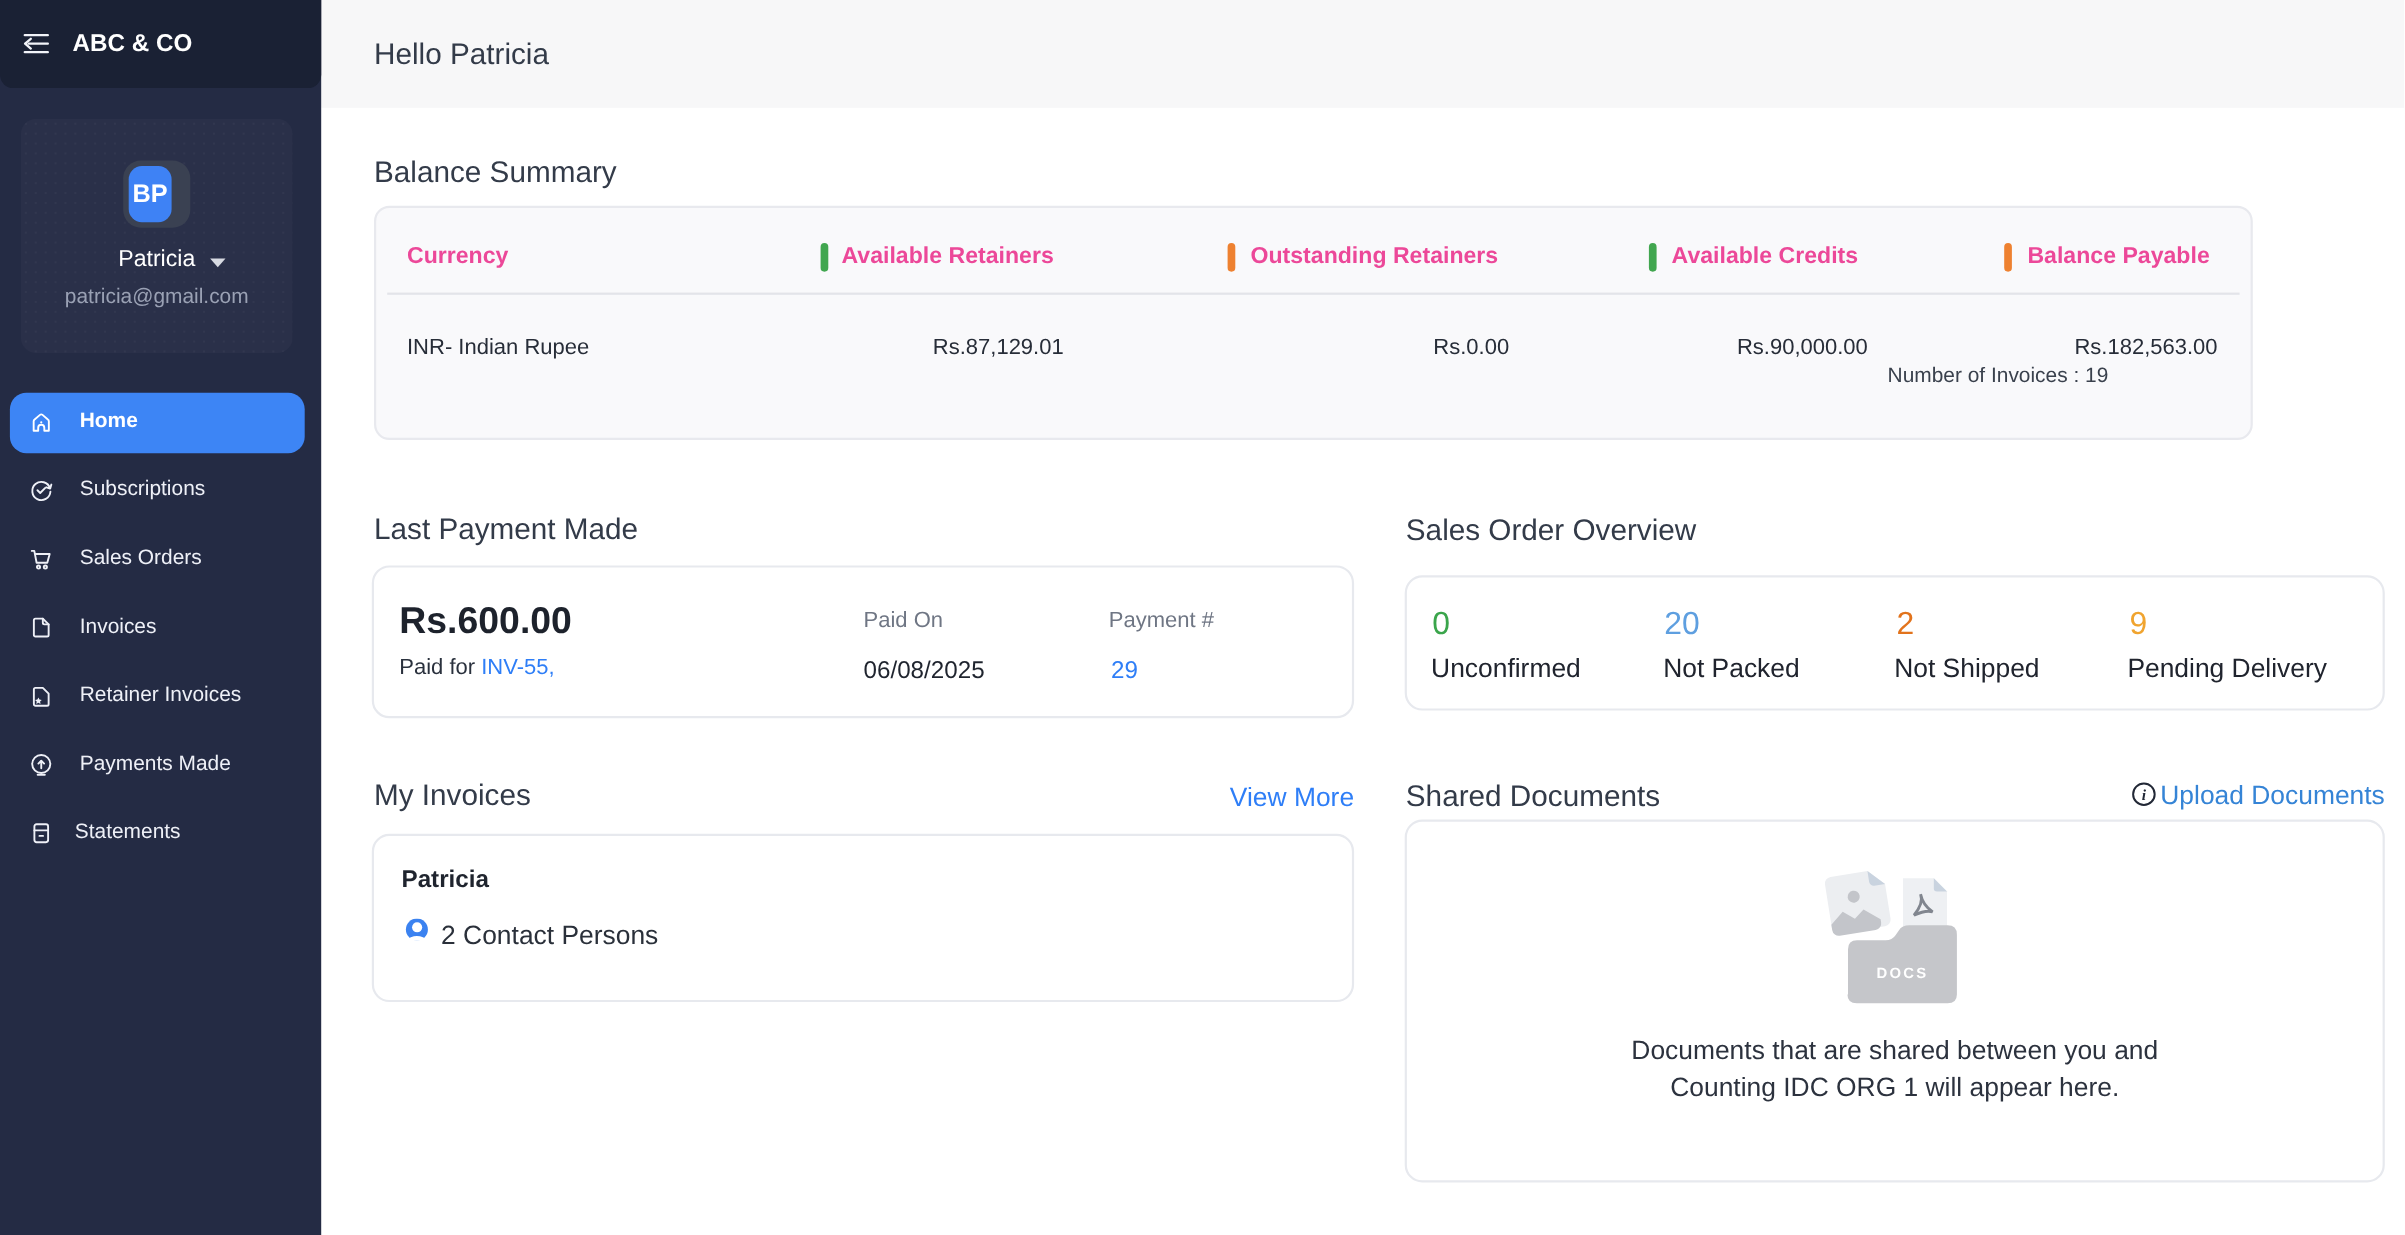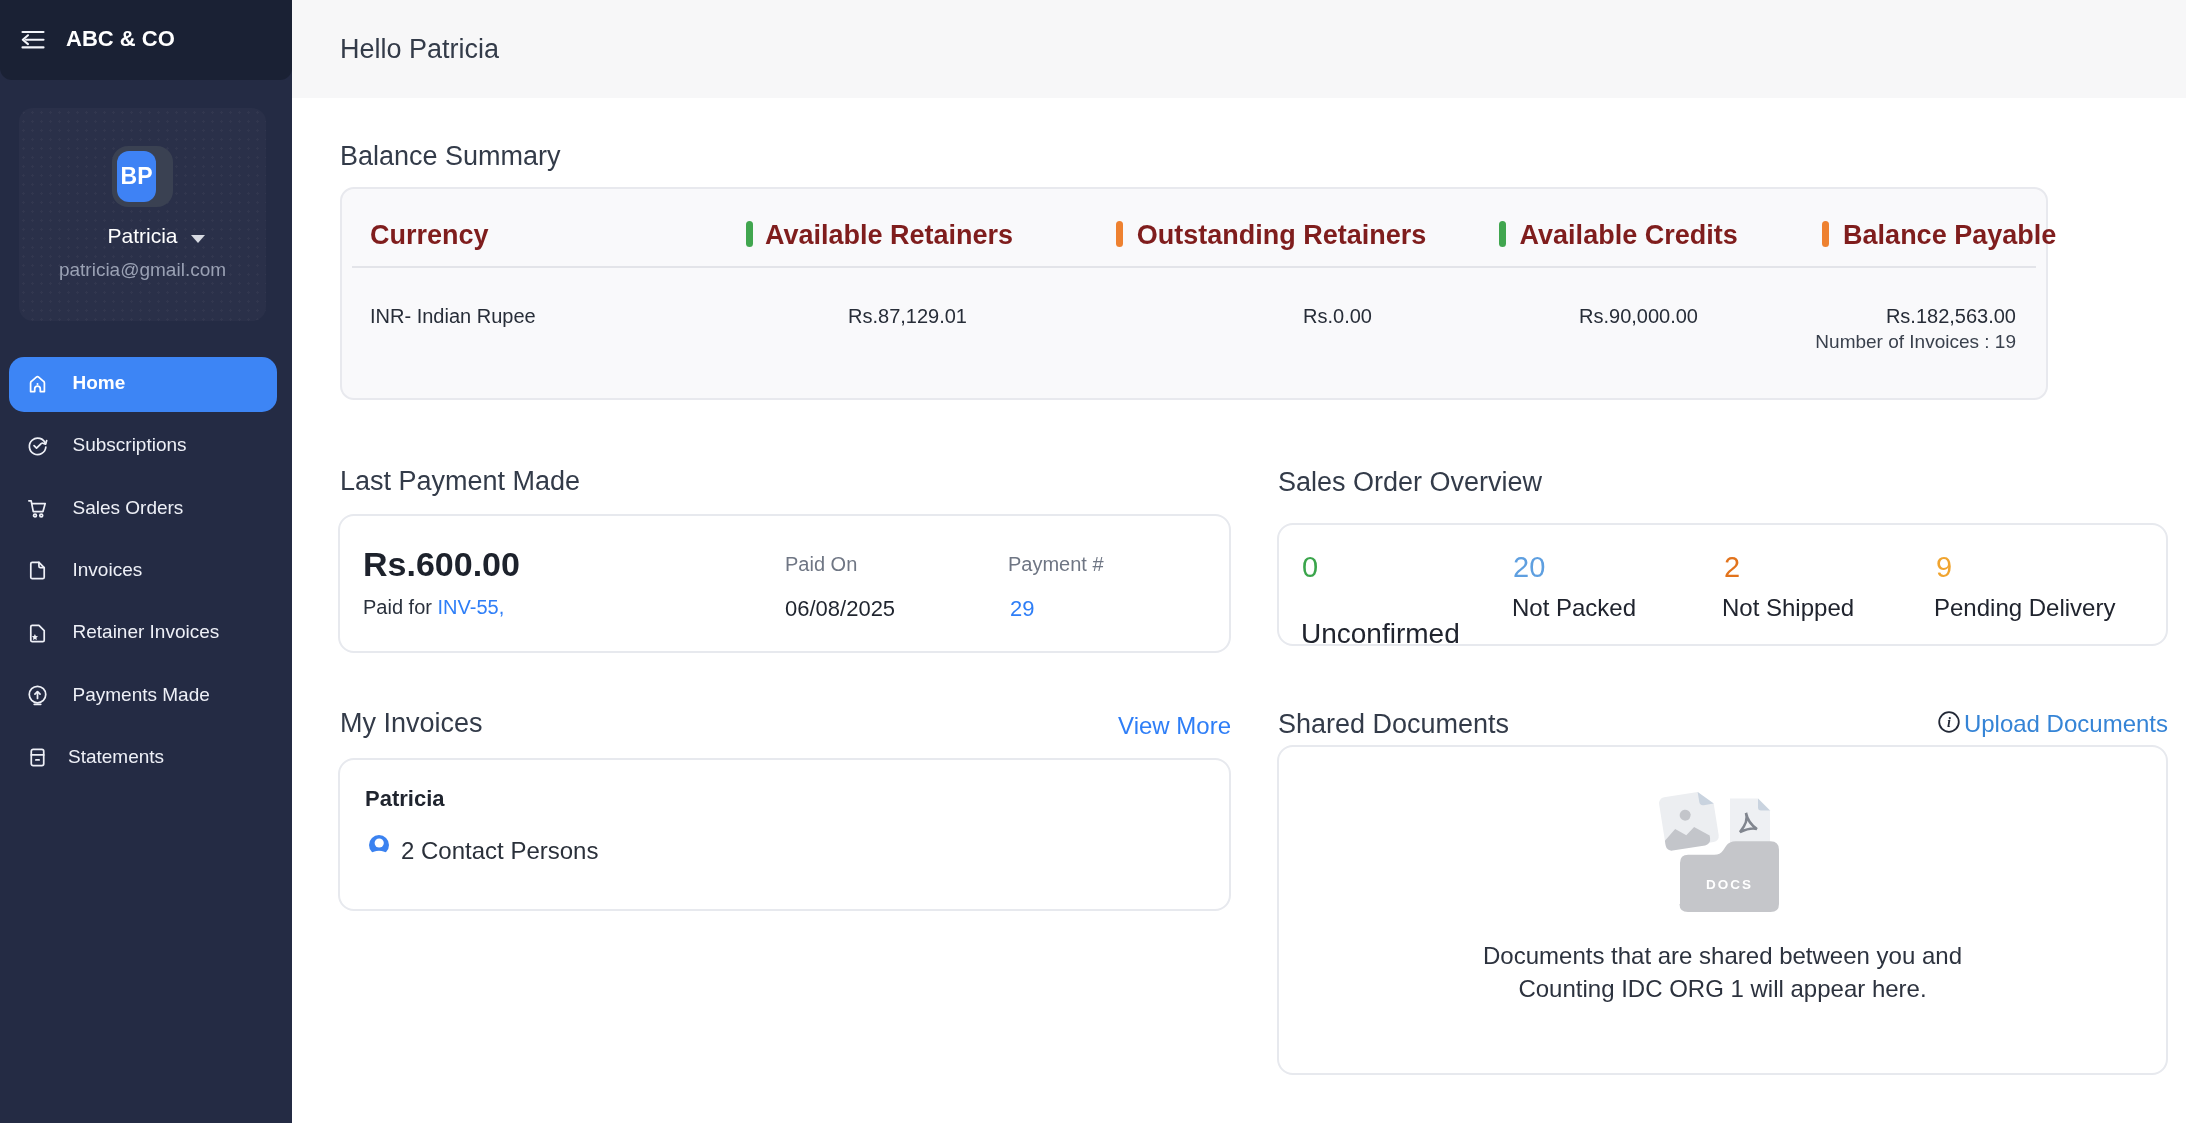--- a/index.html
+++ b/index.html
@@ -1,21 +1,21 @@
 <!DOCTYPE html>
 <html><head>
 <meta charset="utf-8">
 <style>
   * { margin:0; padding:0; box-sizing:border-box; }
   html,body { width:2186px; height:1123px; background:#fff; font-family:"Liberation Sans", sans-serif; }
   #app { position:relative; width:2186px; height:1123px; overflow:hidden; background:#fff; }
   .abs { position:absolute; }
   .card { position:absolute; background:#fff; border:2px solid #e7e9ee; border-radius:16px; }
   .hdg { position:absolute; font-size:27px; color:#333b49; line-height:1; white-space:nowrap; }
-  .thead { position:absolute; font-size:27px; font-weight:bold; color:#7f1d1d; line-height:1; white-space:nowrap; }
+  .thead { position:absolute; font-size:21px; font-weight:bold; color:#ec4899; line-height:1; white-space:nowrap; }
   .tval { position:absolute; font-size:20px; color:#272d38; line-height:1; white-space:nowrap; }
   .bar { position:absolute; width:7px; height:26px; border-radius:4px; }
   .link { color:#2e7ef7; text-decoration:none; }
   .navtxt { position:absolute; font-size:19px; color:#eef0f7; line-height:1; white-space:nowrap; }
 </style>
 </head>
 <body>
 <div id="app">
 
   <div class="abs" style="left:292px; top:0; width:1894px; height:98px; background:#f7f7f8;"></div>
@@ -33,35 +33,35 @@
   <div class="bar" style="left:1499px; top:221px; background:#41a64f;"></div>
   <div class="thead" style="left:1519.6px; top:221.5px;">Available Credits</div>
   <div class="bar" style="left:1821.6px; top:221px; background:#ee8130;"></div>
   <div class="thead" style="left:1843.1px; top:221.5px;">Balance Payable</div>
 
   <div class="tval" style="left:370px; top:306.1px;">INR- Indian Rupee</div>
   <div class="tval" style="left:667px; top:306.1px; width:300px; text-align:right;">Rs.87,129.01</div>
   <div class="tval" style="left:1072px; top:306.1px; width:300px; text-align:right;">Rs.0.00</div>
   <div class="tval" style="left:1398px; top:306.1px; width:300px; text-align:right;">Rs.90,000.00</div>
   <div class="tval" style="left:1716px; top:306.1px; width:300px; text-align:right;">Rs.182,563.00</div>
-  <div class="abs" style="left:1716px; top:331.9px; width:300px; font-size:19px; color:#3a414d; line-height:1; text-align:right; white-space:nowrap;">Number of Invoices : 19</div>
+  <div class="abs" style="left:1716px; top:331.9px; width:300px; font-size:19px; color:#3a414d; line-height:1; white-space:nowrap;">Number of Invoices : 19</div>
 
   <div class="hdg" style="left:340px; top:468.1px;">Last Payment Made</div>
   <div class="card" style="left:338px; top:514px; width:893px; height:139px;"></div>
   <div class="abs" style="left:363px; top:547.4px; font-size:34px; font-weight:bold; color:#1d222c; line-height:1;">Rs.600.00</div>
   <div class="abs" style="left:363px; top:597.3px; font-size:20px; color:#2a313d; line-height:1;">Paid for <span class="link">INV-55,</span></div>
   <div class="abs" style="left:785px; top:554.4px; font-size:20px; color:#6f7684; line-height:1;">Paid On</div>
   <div class="abs" style="left:785px; top:598.3px; font-size:22px; color:#1f242e; line-height:1;">06/08/2025</div>
   <div class="abs" style="left:1008px; top:554.4px; font-size:20px; color:#6f7684; line-height:1;">Payment #</div>
   <div class="abs" style="left:1010px; top:598.3px; font-size:22px; line-height:1;"><span class="link">29</span></div>
 
   <div class="hdg" style="left:1278px; top:469.1px;">Sales Order Overview</div>
   <div class="card" style="left:1277px; top:523px; width:891px; height:123px;"></div>
   <div class="abs" style="left:1302px; top:553px; font-size:29px; color:#3aa54b; line-height:1;">0</div>
-  <div class="abs" style="left:1301px; top:595.7px; font-size:28px; color:#20242e; line-height:1;margin-top:24px;">Unconfirmed</div>
+  <div class="abs" style="left:1301px; top:595.7px; font-size:24px; color:#20242e; line-height:1;">Unconfirmed</div>
   <div class="abs" style="left:1513px; top:553px; font-size:29px; color:#5e9fe0; line-height:1;">20</div>
   <div class="abs" style="left:1512px; top:595.7px; font-size:24px; color:#20242e; line-height:1;">Not Packed</div>
   <div class="abs" style="left:1724px; top:553px; font-size:29px; color:#e2731c; line-height:1;">2</div>
   <div class="abs" style="left:1722px; top:595.7px; font-size:24px; color:#20242e; line-height:1;">Not Shipped</div>
   <div class="abs" style="left:1936px; top:553px; font-size:29px; color:#f0a42f; line-height:1;">9</div>
   <div class="abs" style="left:1934px; top:595.7px; font-size:24px; color:#20242e; line-height:1;">Pending Delivery</div>
 
   <div class="hdg" style="left:340px; top:710.1px;">My Invoices</div>
   <div class="abs" style="left:931px; top:713.9px; width:300px; font-size:24px; line-height:1; text-align:right;"><span class="link">View More</span></div>
   <div class="card" style="left:338px; top:758px; width:893px; height:153px;"></div>

